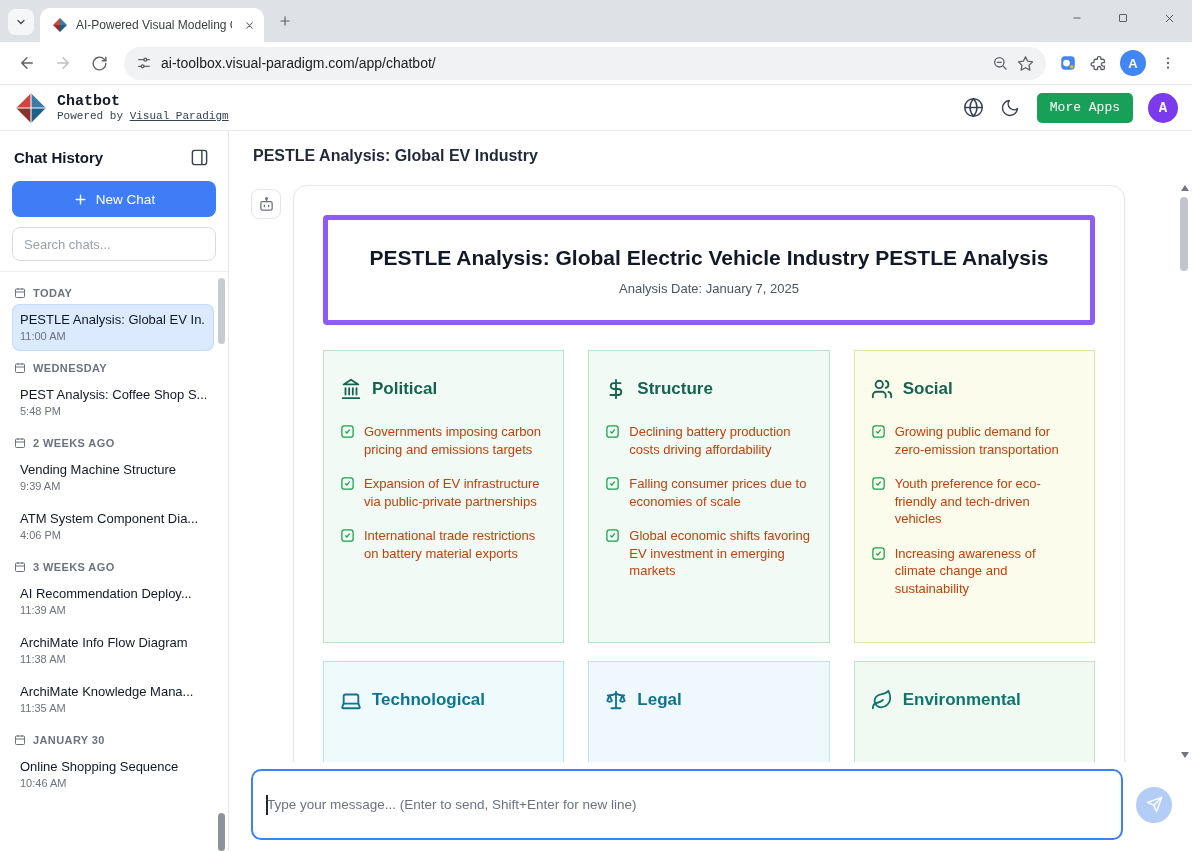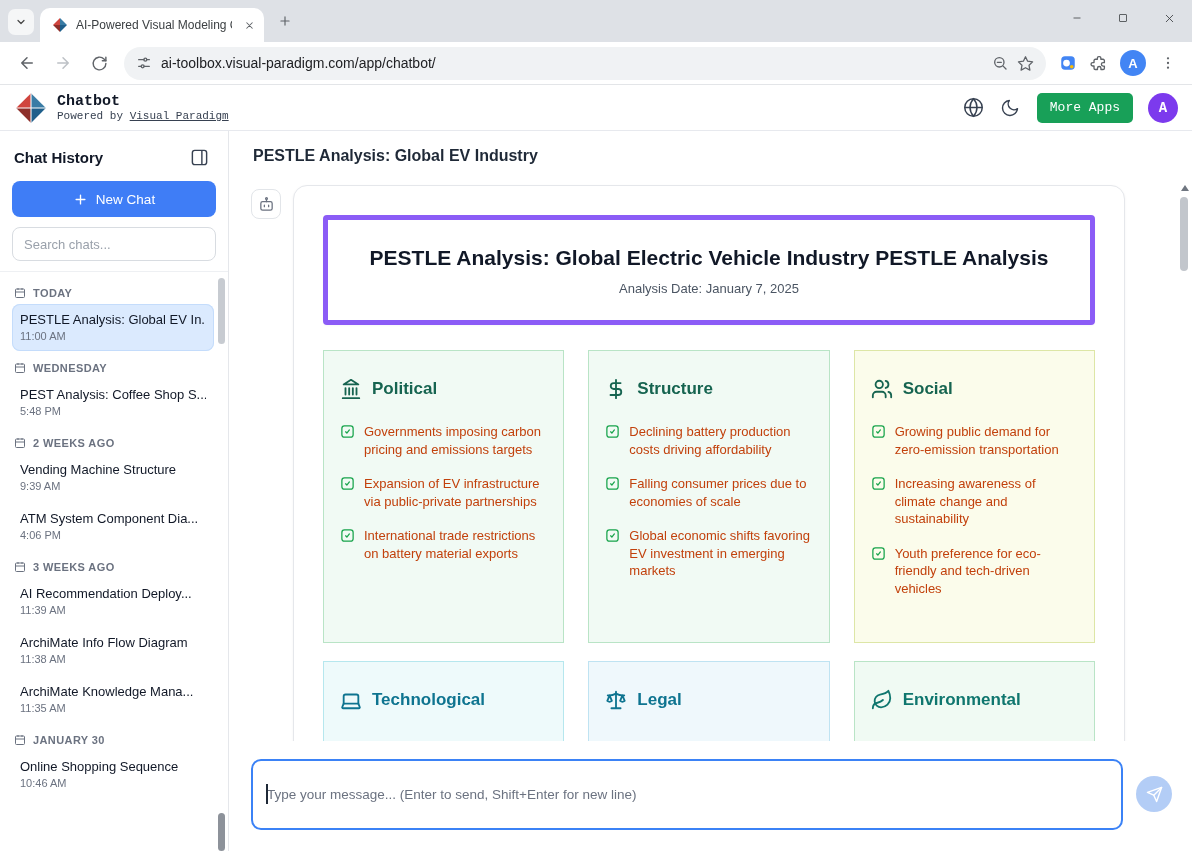--- a/index.html
+++ b/index.html
@@ -107,21 +107,21 @@
 
   
   .main-scrollbar { position:absolute; top:52px; right:1px; bottom:91px; width:12px; }
   .sb-arrow-up { position:absolute; top:2px; left:2px; width:0; height:0; border-left:4px solid transparent;
     border-right:4px solid transparent; border-bottom:6px solid #6f7680; }
   .sb-arrow-down { position:absolute; bottom:2px; left:2px; width:0; height:0; border-left:4px solid transparent;
     border-right:4px solid transparent; border-top:6px solid #6f7680; }
   .main-thumb { position:absolute; top:14px; left:1px; width:8px; height:74px; background:#c2c6cc; border-radius:4px; }
 
   
-  .input-bar { position:absolute; left:0; right:0; bottom:0; height:110px; background:#fff; display:flex;
+  .input-bar { position:absolute; left:0; right:0; bottom:0; height:89px; background:#fff; display:flex;
     align-items:center; padding:0 20px 4px 22px; gap:13px; }
   .input-wrap { flex:1; position:relative; }
   .msg-input { width:100%; height:71px; border:2px solid #3b82f6; border-radius:10px; padding:0 14px;
     font-size:13.5px; color:#111827; outline:none; font-family:inherit; }
   .msg-input::placeholder { color:#6b7280; }
   .text-caret { position:absolute; left:15px; top:50%; transform:translateY(-50%); width:1.5px; height:20px;
     background:#1f2937; }
   .send-btn { width:36px; height:36px; flex:none; border:none; border-radius:50%; background:#b3cdf6; color:#fff;
     display:flex; align-items:center; justify-content:center; cursor:pointer; }
 </style>
@@ -495,30 +495,30 @@
                   </span>
                 <span>Growing public demand for zero-emission transportation</span>
               </div>
               <div class="cat-item">
                 <span class="check-icon">
                     <svg width="15" height="15" viewBox="0 0 24 24" fill="none" stroke="currentColor" stroke-width="2" stroke-linecap="round" stroke-linejoin="round">
                       <rect x="3" y="3" width="18" height="18" rx="4"></rect>
                       <path d="m9 12.5 2 2 4-5"></path>
                     </svg>
                   </span>
+                <span>Youth preference for eco-friendly and tech-driven vehicles</span>
+              </div>
+              <div class="cat-item">
+                <span class="check-icon">
+                    <svg width="15" height="15" viewBox="0 0 24 24" fill="none" stroke="currentColor" stroke-width="2" stroke-linecap="round" stroke-linejoin="round">
+                      <rect x="3" y="3" width="18" height="18" rx="4"></rect>
+                      <path d="m9 12.5 2 2 4-5"></path>
+                    </svg>
+                  </span>
                 <span>Increasing awareness of climate change and sustainability</span>
-              </div>
-              <div class="cat-item">
-                <span class="check-icon">
-                    <svg width="15" height="15" viewBox="0 0 24 24" fill="none" stroke="currentColor" stroke-width="2" stroke-linecap="round" stroke-linejoin="round">
-                      <rect x="3" y="3" width="18" height="18" rx="4"></rect>
-                      <path d="m9 12.5 2 2 4-5"></path>
-                    </svg>
-                  </span>
-                <span>Youth preference for eco-friendly and tech-driven vehicles</span>
               </div>
             </div>
           </div>
 
           <div class="cat-card theme-tec">
             <div class="cat-head">
               <span class="cat-icon">
                 <svg width="22" height="22" viewBox="0 0 24 24" fill="none" stroke="currentColor" stroke-width="2" stroke-linecap="round" stroke-linejoin="round">
                     <path d="M20 16V8a2 2 0 0 0-2-2H6a2 2 0 0 0-2 2v8"></path>
                     <path d="M2.5 19.5 4 16h16l1.5 3.5a1 1 0 0 1-.92 1.5H3.42a1 1 0 0 1-.92-1.5Z"></path>

